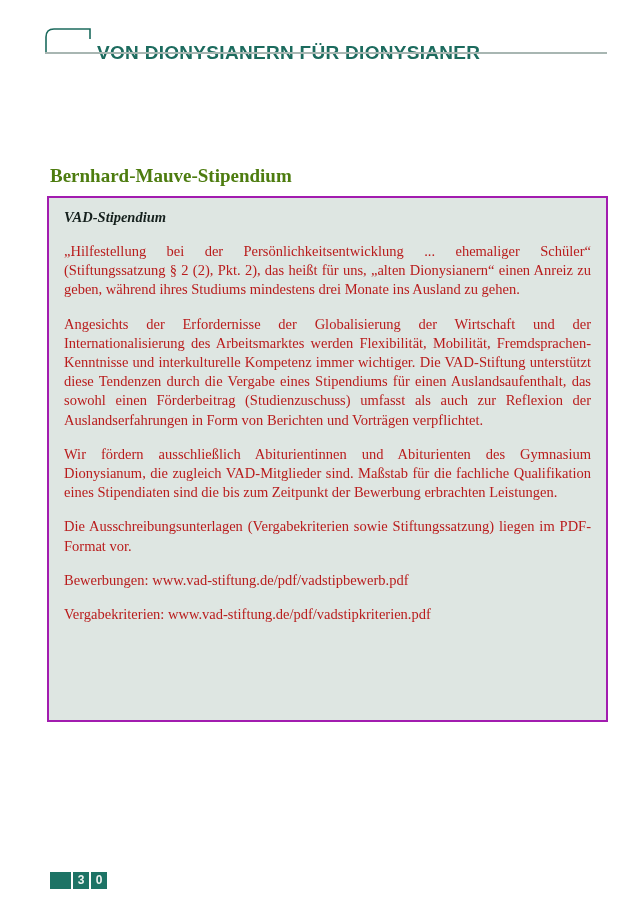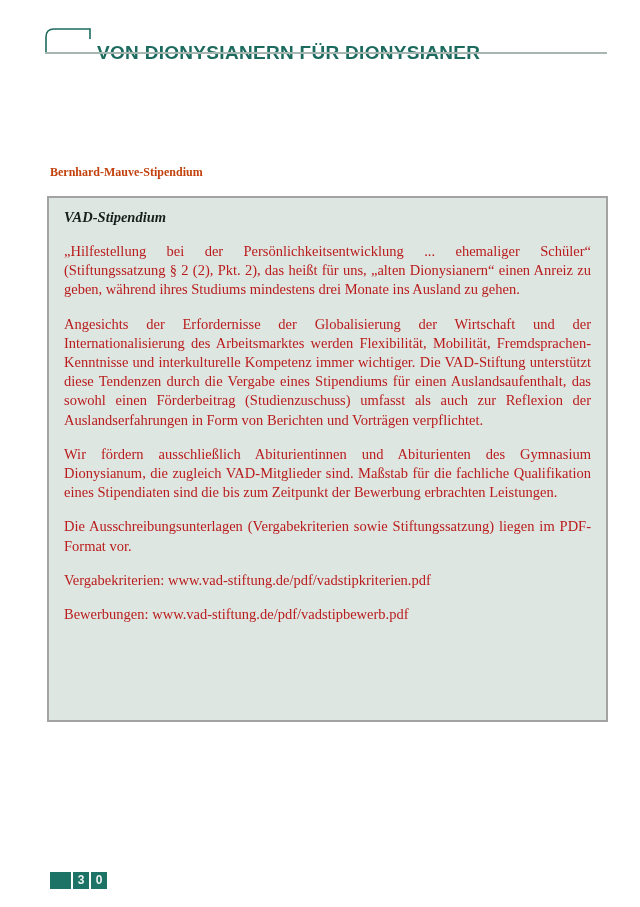--- a/index.html
+++ b/index.html
@@ -42,33 +42,33 @@
     background: #a8b6b2;
   }
 
   
   .article-heading {
     position: absolute;
     left: 50px;
     top: 165px;
     font-family: "Liberation Serif", "DejaVu Serif", serif;
     font-weight: bold;
-    font-size: 12px;
-    color: #c2410c;
+    font-size: 19px;
+    color: #4d7c0f;
   }
 
   
   .info-box {
     position: absolute;
     left: 47px;
     top: 196px;
     width: 561px;
     height: 526px;
     background: #dee6e2;
-    border: 2px solid #a3a3a3;
+    border: 2px solid #a21caf;
     padding: 10px 15px 20px 15px;
     overflow: hidden;
   }
   .box-title {
     font-weight: bold;
     font-style: italic;
     font-size: 14.5px;
     line-height: 19px;
     margin-bottom: 15px;
     color: #15201d;
@@ -121,22 +121,22 @@
   </header>
 
   <h1 class="article-heading">Bernhard-Mauve-Stipendium</h1>
 
   <section class="info-box">
     <div class="box-title">VAD-Stipendium</div>
     <p>„Hilfestellung bei der Persönlichkeitsentwicklung ... ehemaliger Schüler“ (Stiftungssatzung § 2 (2), Pkt. 2), das heißt für uns, „alten Dionysianern“ einen Anreiz zu geben, während ihres Studiums mindestens drei Monate ins Ausland zu gehen.</p>
     <p>Angesichts der Erfordernisse der Globalisierung der Wirtschaft und der Internationalisierung des Arbeitsmarktes werden Flexibilität, Mobilität, Fremdsprachen-Kenntnisse und interkulturelle Kompetenz immer wichtiger. Die VAD-Stiftung unterstützt diese Tendenzen durch die Vergabe eines Stipendiums für einen Auslandsaufenthalt, das sowohl einen Förderbeitrag (Studienzuschuss) umfasst als auch zur Reflexion der Auslandserfahrungen in Form von Berichten und Vorträgen verpflichtet.</p>
     <p>Wir fördern ausschließlich Abiturientinnen und Abiturienten des Gymnasium Dionysianum, die zugleich VAD-Mitglieder sind. Maßstab für die fachliche Qualifikation eines Stipendiaten sind die bis zum Zeitpunkt der Bewerbung erbrachten Leistungen.</p>
     <p>Die Ausschreibungsunterlagen (Vergabekriterien sowie Stiftungssatzung) liegen im PDF-Format vor.</p>
+    <p>Bewerbungen: www.vad-stiftung.de/pdf/vadstipbewerb.pdf</p>
     <p>Vergabekriterien: www.vad-stiftung.de/pdf/vadstipkriterien.pdf</p>
-    <p>Bewerbungen: www.vad-stiftung.de/pdf/vadstipbewerb.pdf</p>
   </section>
 
   <footer class="page-footer">
     <div class="badge-block"></div>
     <div class="badge-digit">3</div>
     <div class="badge-digit">0</div>
   </footer>
 
 </div>
 

